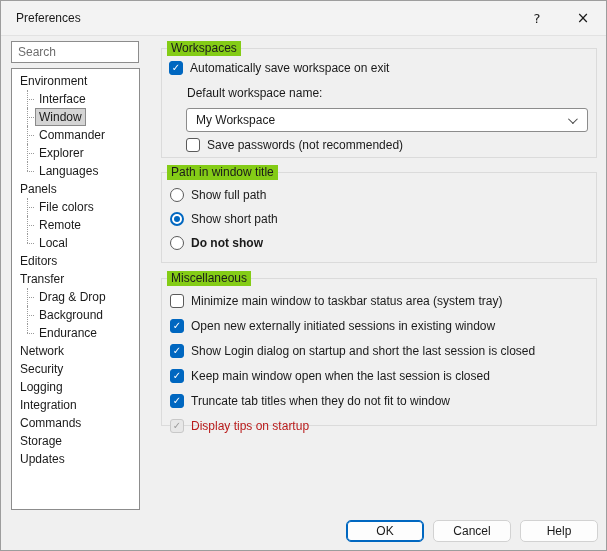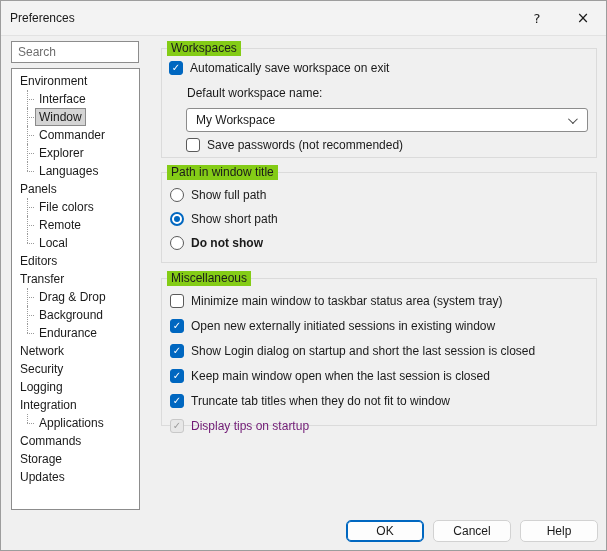--- a/index.html
+++ b/index.html
@@ -5,21 +5,21 @@
   html,body{margin:0;padding:0;background:#e8e8e8;}
   *{box-sizing:border-box;}
   .dialog{
     position:relative;width:607px;height:551px;background:#F0F0F0;
     border:1px solid #9d9d9d;overflow:hidden;
     font-family:"Liberation Sans",sans-serif;font-size:12px;color:#1a1a1a;
   }
   
   .titlebar{position:absolute;left:0;top:0;width:100%;height:35px;background:#F3F3F3;
     border-bottom:1px solid #e2e2e2;display:flex;align-items:center;}
-  .title{margin-left:9px;font-size:12px;}
+  .title{margin-left:15px;font-size:12px;}
   .tb-btns{margin-left:auto;display:flex;height:100%;}
   .tb-btn{width:46px;height:100%;border:none;background:transparent;
     font-family:"DejaVu Sans",sans-serif;font-size:13px;color:#1a1a1a;
     display:flex;align-items:center;justify-content:center;padding:0;cursor:default;}
   .tb-btn.close{font-size:15px;}
   
   .search{position:absolute;left:10px;top:40px;width:128px;height:22px;
     border:1px solid #8c8c8c;background:#fff;padding:0 6px;font:inherit;
     font-family:"Liberation Sans",sans-serif;font-size:12px;color:#ec4899;outline:none;}
   .search::placeholder{color:#6d6d6d;}
@@ -42,21 +42,21 @@
   .g-misc{top:277px;height:148px;}
   
   .cb-row,.radio-row{position:absolute;display:flex;align-items:center;gap:7px;height:16px;cursor:default;}
   .cb{width:14px;height:14px;flex:none;border:1px solid #5a5a5a;border-radius:3px;background:#fff;
     display:flex;align-items:center;justify-content:center;}
   .cb .mark{color:#fff;font-family:"DejaVu Sans",sans-serif;font-size:10px;line-height:1;visibility:hidden;}
   .cb.checked{background:var(--accent,#0067C0);border-color:var(--accent,#0067C0);}
   .cb.checked .mark{visibility:visible;}
   .cb.disabled{background:#e7e7e7;border-color:#c8c8c8;}
   .cb.disabled .mark{color:#9a9a9a;}
-  .row-disabled .lbl{color:#701a75;}
+  .row-disabled .lbl{color:#b91c1c;}
   .radio{width:14px;height:14px;flex:none;border:1px solid #5a5a5a;border-radius:50%;background:#fff;position:relative;}
   .radio.sel{border:2px solid var(--accent,#0067C0);}
   .radio.sel::after{content:"";position:absolute;inset:2px;border-radius:50%;background:var(--accent,#0067C0);}
   .plain-label{position:absolute;line-height:14px;}
   
   .combo{position:absolute;left:24px;top:59px;width:402px;height:24px;background:#fff;
     border:1px solid #8c8c8c;border-radius:3px;display:flex;align-items:center;
     justify-content:space-between;padding:0 9px;cursor:default;}
   .chevron{width:7px;height:7px;border-right:1.4px solid #474747;border-bottom:1.4px solid #474747;
     transform:rotate(45deg) translateY(-2px);margin-right:3px;}
@@ -133,23 +133,20 @@
       </div>
       <div class="tree-item">
         <span class="tree-label">Security</span>
       </div>
       <div class="tree-item">
         <span class="tree-label">Logging</span>
       </div>
       <div class="tree-item">
         <span class="tree-label">Integration</span>
       </div>
-      <div class="tree-item child last">
-        <span class="tree-label">Applications</span>
-      </div>
       <div class="tree-item">
         <span class="tree-label">Commands</span>
       </div>
       <div class="tree-item">
         <span class="tree-label">Storage</span>
       </div>
       <div class="tree-item">
         <span class="tree-label">Updates</span>
       </div>
     </div>

